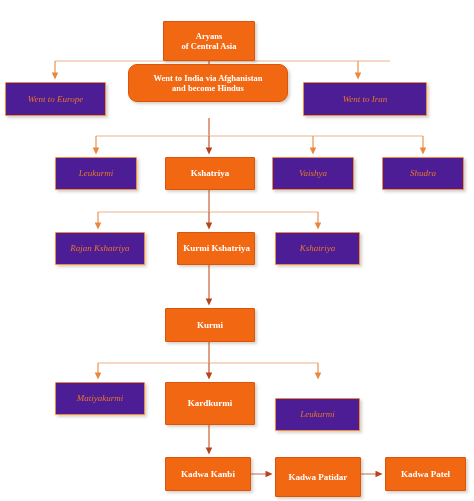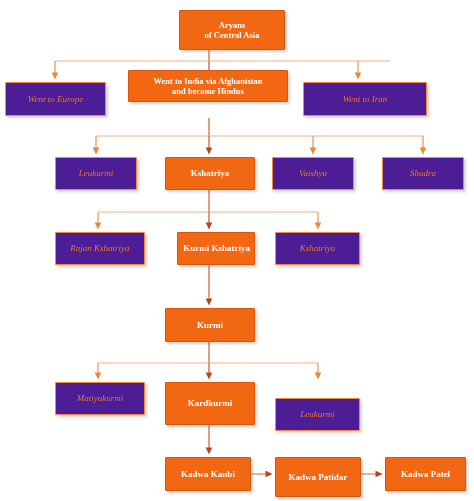--- a/index.html
+++ b/index.html
@@ -113,28 +113,28 @@
 
       <g>
         <path d="M251,474 L269,474" stroke="#C08060" marker-end="url(#arw-dark)"></path>
         <path d="M361,474 L379,474" stroke="#C08060" marker-end="url(#arw-dark)"></path>
       </g>
 
     </g>
   </svg>
 
   <div id="node-layer">
-      <div class="node primary" style="left: 163px; top: 10px; width: 106px; height: 40px; margin-left: 16px;">
+      <div class="node primary" style="left: 163px; top: 21px; width: 92px; height: 40px;">
         <span class="label fs-85">Aryans
 of Central Asia</span>
       </div>
       <div class="node secondary" style="left: 5px; top: 82px; width: 101px; height: 34px;">
         <span class="label fs-9">Went to Europe</span>
       </div>
-      <div class="node primary" style="left: 128px; top: 70px; width: 160px; height: 32px;">
+      <div class="node primary" style="left: 128px; top: 64px; width: 160px; height: 38px; border-radius: 9px;">
         <span class="label fs-85">Went to India via Afghanistan
 and become Hindus</span>
       </div>
       <div class="node secondary" style="left: 303px; top: 82px; width: 124px; height: 34px;">
         <span class="label fs-9">Went to Iran</span>
       </div>
       <div class="node secondary" style="left: 55px; top: 157px; width: 82px; height: 33px;">
         <span class="label fs-9">Leukurmi</span>
       </div>
       <div class="node primary" style="left: 165px; top: 157px; width: 90px; height: 33px;">

